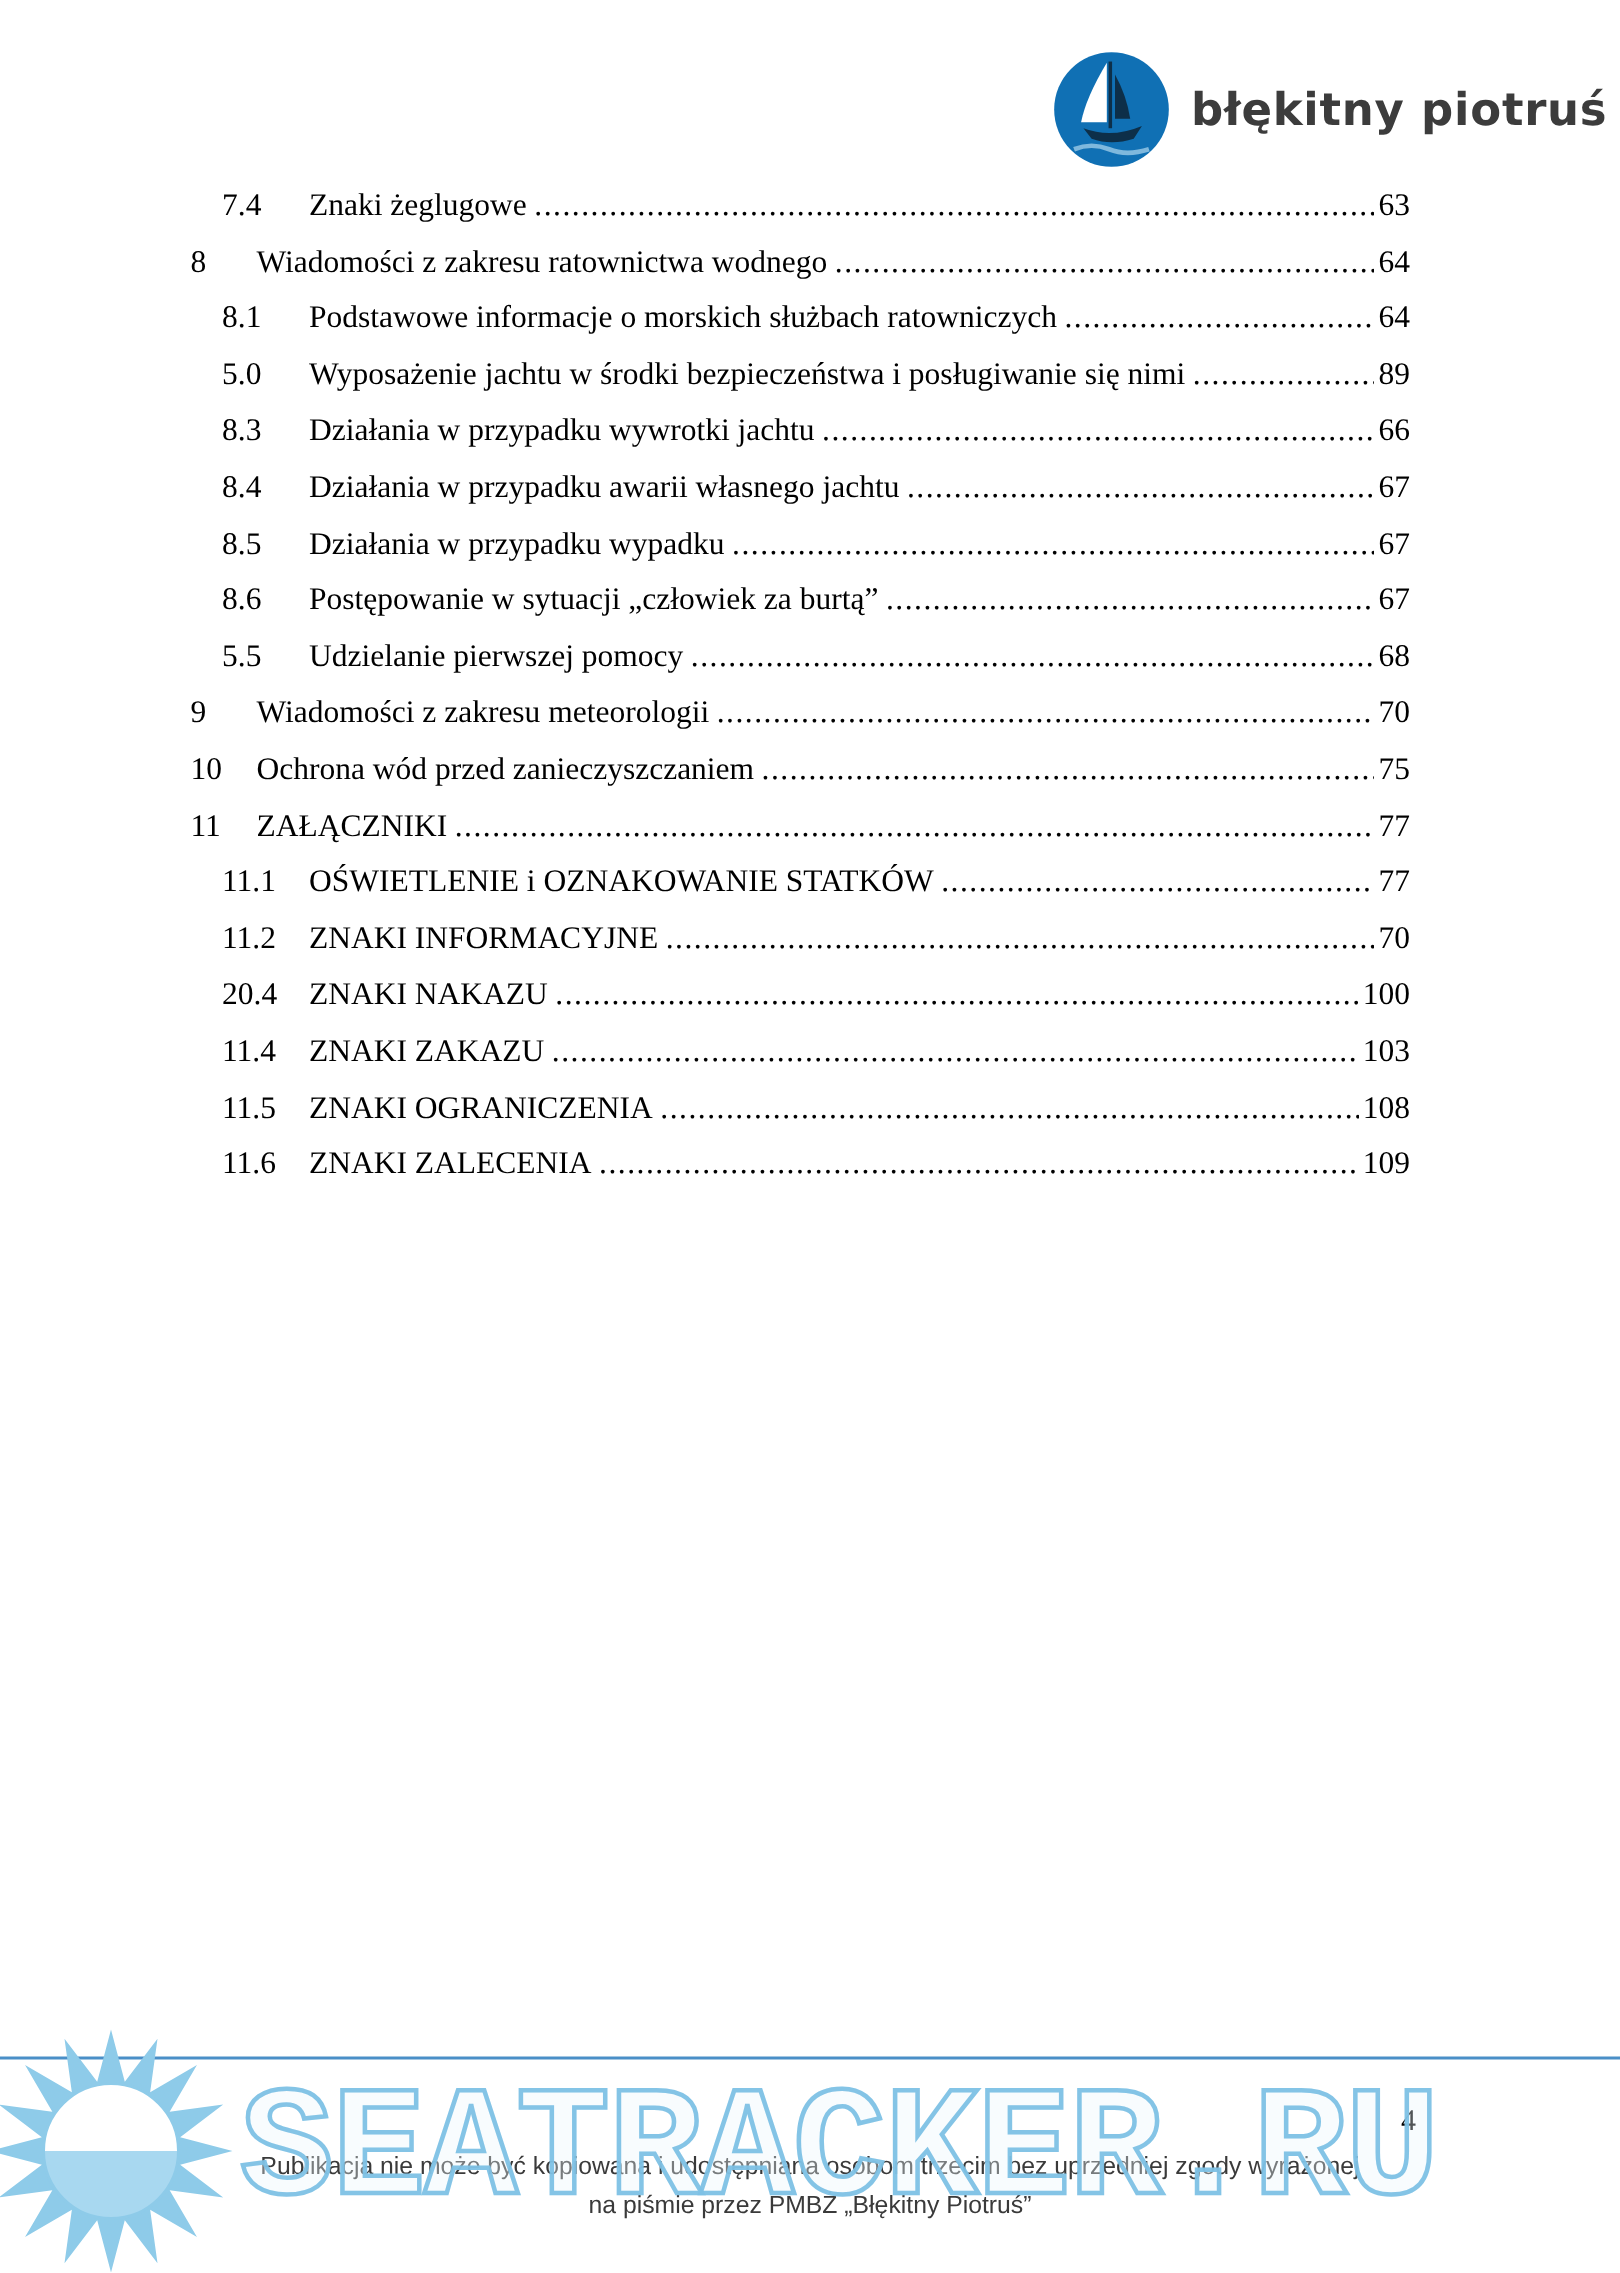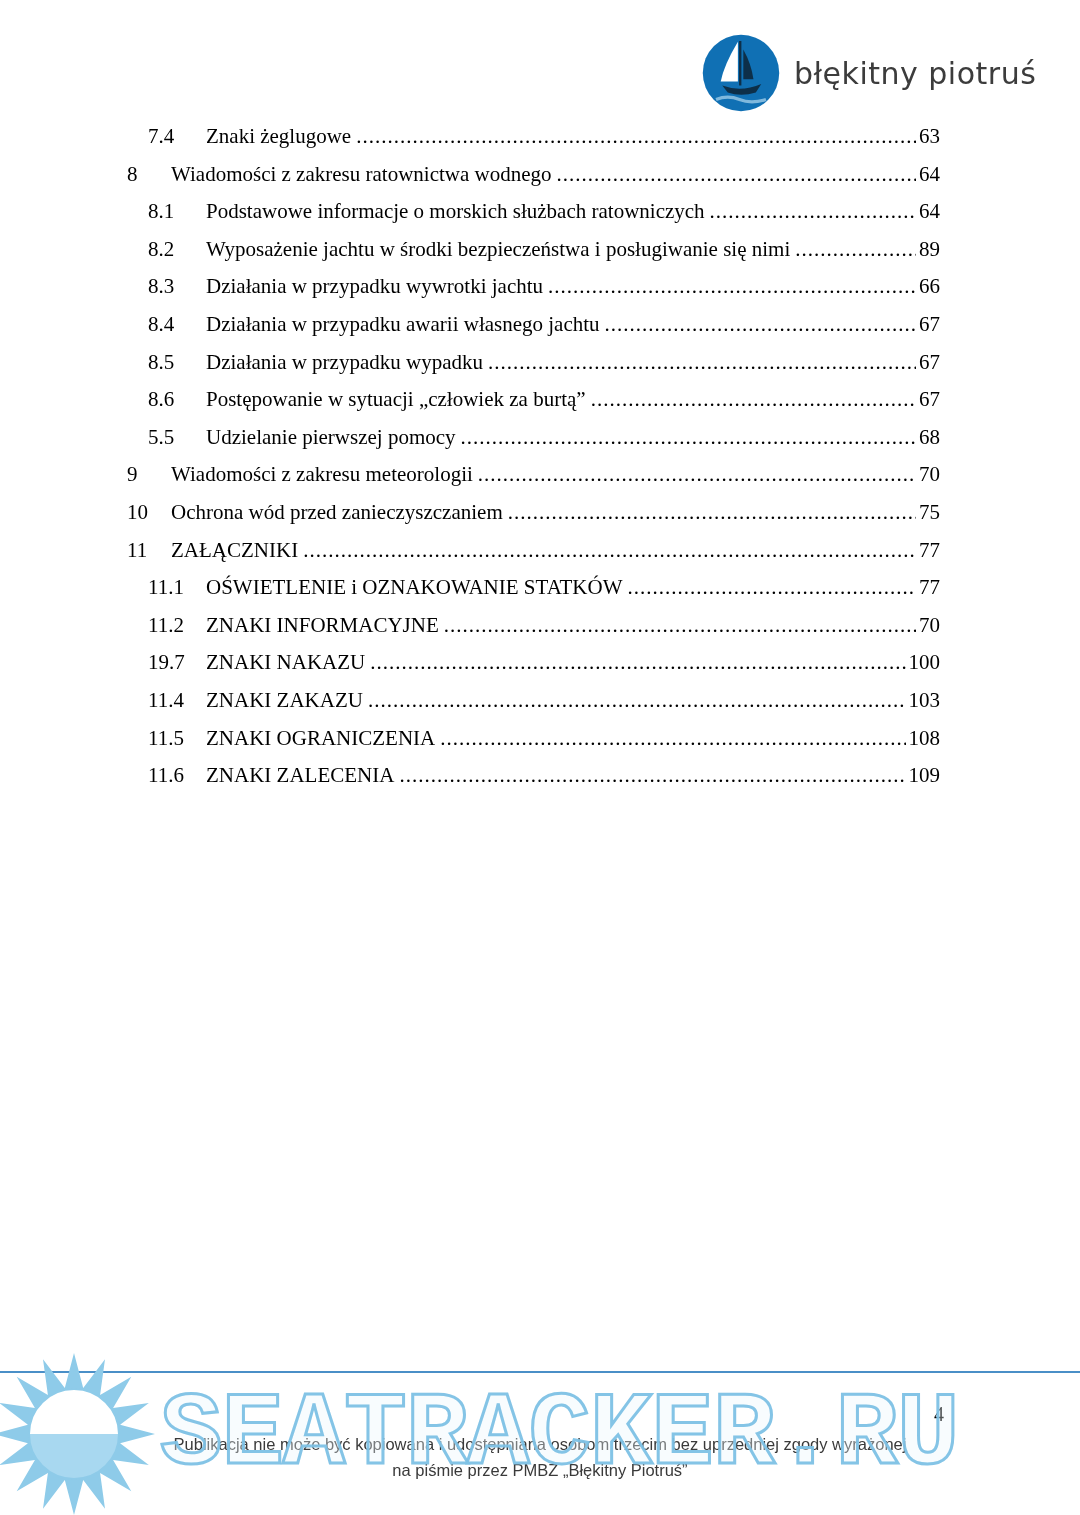--- a/index.html
+++ b/index.html
@@ -6,21 +6,21 @@
   .page {
     position:relative; width:1080px; height:1515px; margin:0 auto;
     background:#ffffff; overflow:hidden;
     font-family:"Liberation Serif", serif; color:#000;
   }
 
   
   .logo { position:absolute; top:34px; left:702px; display:flex; align-items:center; gap:14px; }
   .logo-circle { width:78px; height:78px; display:block; }
   .logo-text {
-    font-family:"DejaVu Sans", sans-serif; font-weight:normal;
+    font-family:"DejaVu Sans", sans-serif; font-weight:bold;
     font-size:30px; color:#3c3c3c; letter-spacing:0.5px; white-space:nowrap;
   }
 
   
   .toc { position:absolute; left:127px; top:124px; width:813px; }
   .toc-row { display:flex; align-items:baseline; height:37.6px; font-size:21px; }
   .toc-row.lvl2 { padding-left:21px; }
   .toc-num { flex:0 0 auto; }
   .lvl1 .toc-num { width:44px; }
   .lvl2 .toc-num { width:58px; }
@@ -81,21 +81,21 @@
       <span class="toc-dots"></span>
       <span class="toc-page">64</span>
     </div>
       <div class="toc-row lvl2">
       <span class="toc-num">8.1</span>
       <span class="toc-title">Podstawowe informacje o morskich służbach ratowniczych</span>
       <span class="toc-dots"></span>
       <span class="toc-page">64</span>
     </div>
       <div class="toc-row lvl2">
-      <span class="toc-num">8.2</span>
+      <span class="toc-num">5.0</span>
       <span class="toc-title">Wyposażenie jachtu w środki bezpieczeństwa i posługiwanie się nimi</span>
       <span class="toc-dots"></span>
       <span class="toc-page">89</span>
     </div>
       <div class="toc-row lvl2">
       <span class="toc-num">8.3</span>
       <span class="toc-title">Działania w przypadku wywrotki jachtu</span>
       <span class="toc-dots"></span>
       <span class="toc-page">66</span>
     </div>
@@ -147,21 +147,21 @@
       <span class="toc-dots"></span>
       <span class="toc-page">77</span>
     </div>
       <div class="toc-row lvl2">
       <span class="toc-num">11.2</span>
       <span class="toc-title">ZNAKI INFORMACYJNE</span>
       <span class="toc-dots"></span>
       <span class="toc-page">70</span>
     </div>
       <div class="toc-row lvl2">
-      <span class="toc-num">19.7</span>
+      <span class="toc-num">20.4</span>
       <span class="toc-title">ZNAKI NAKAZU</span>
       <span class="toc-dots"></span>
       <span class="toc-page">100</span>
     </div>
       <div class="toc-row lvl2">
       <span class="toc-num">11.4</span>
       <span class="toc-title">ZNAKI ZAKAZU</span>
       <span class="toc-dots"></span>
       <span class="toc-page">103</span>
     </div>

